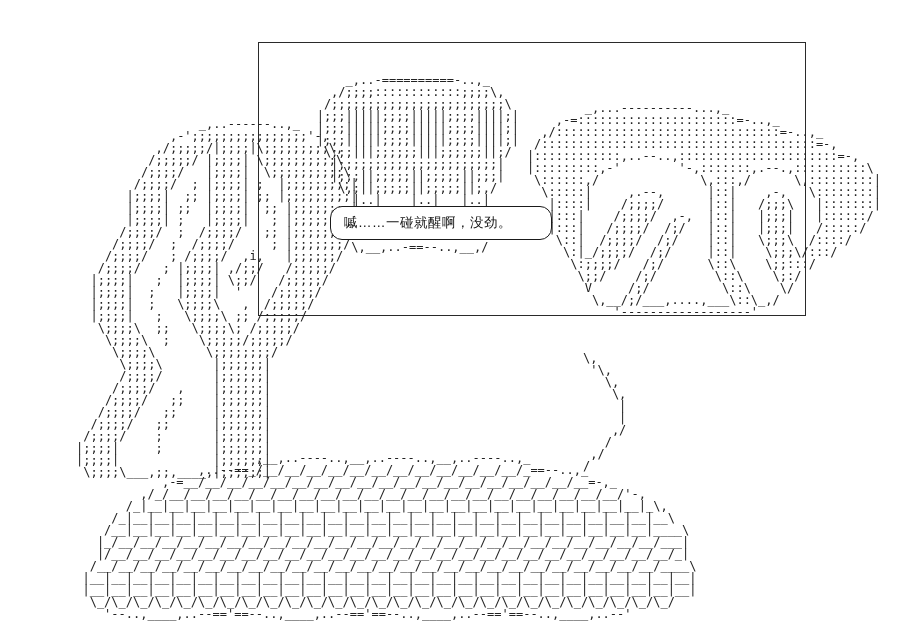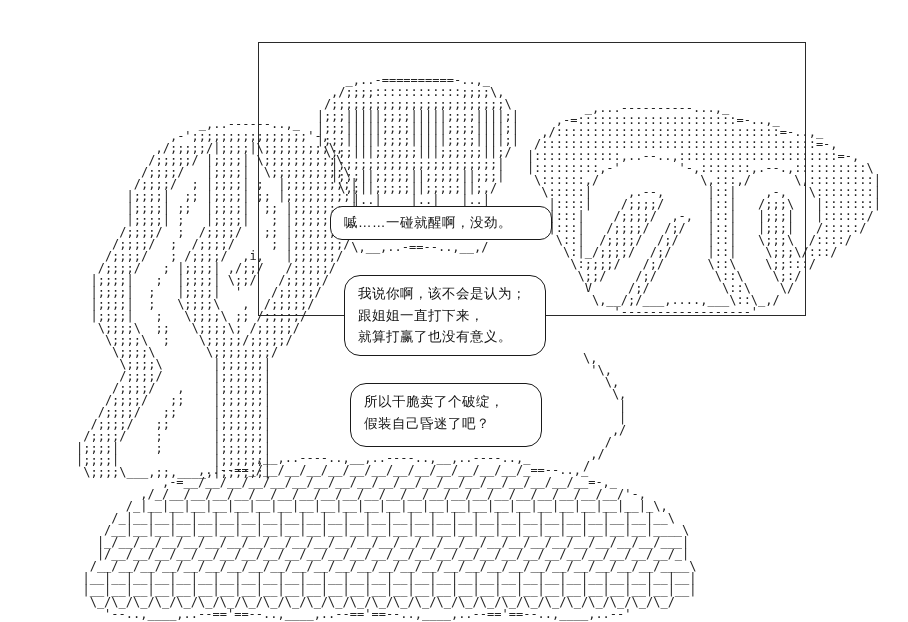--- a/index.html
+++ b/index.html
@@ -151,24 +151,15 @@
      |
     ,/
    /
  ,/
 /</pre>
 
   <div class="bubble bubble-1">
     <div class="dlg-line">嘁……一碰就醒啊，没劲。</div>
   </div>
 
-  <div class="bubble bubble-2">
-    <div class="dlg-line">我说你啊，该不会是认为；</div>
-    <div class="dlg-line">跟姐姐一直打下来，</div>
-    <div class="dlg-line">就算打赢了也没有意义。</div>
-  </div>
 
-  <div class="bubble bubble-3">
-    <div class="dlg-line">所以干脆卖了个破绽，</div>
-    <div class="dlg-line">假装自己昏迷了吧？</div>
-  </div>
 
 </div>
 
 </body></html>

